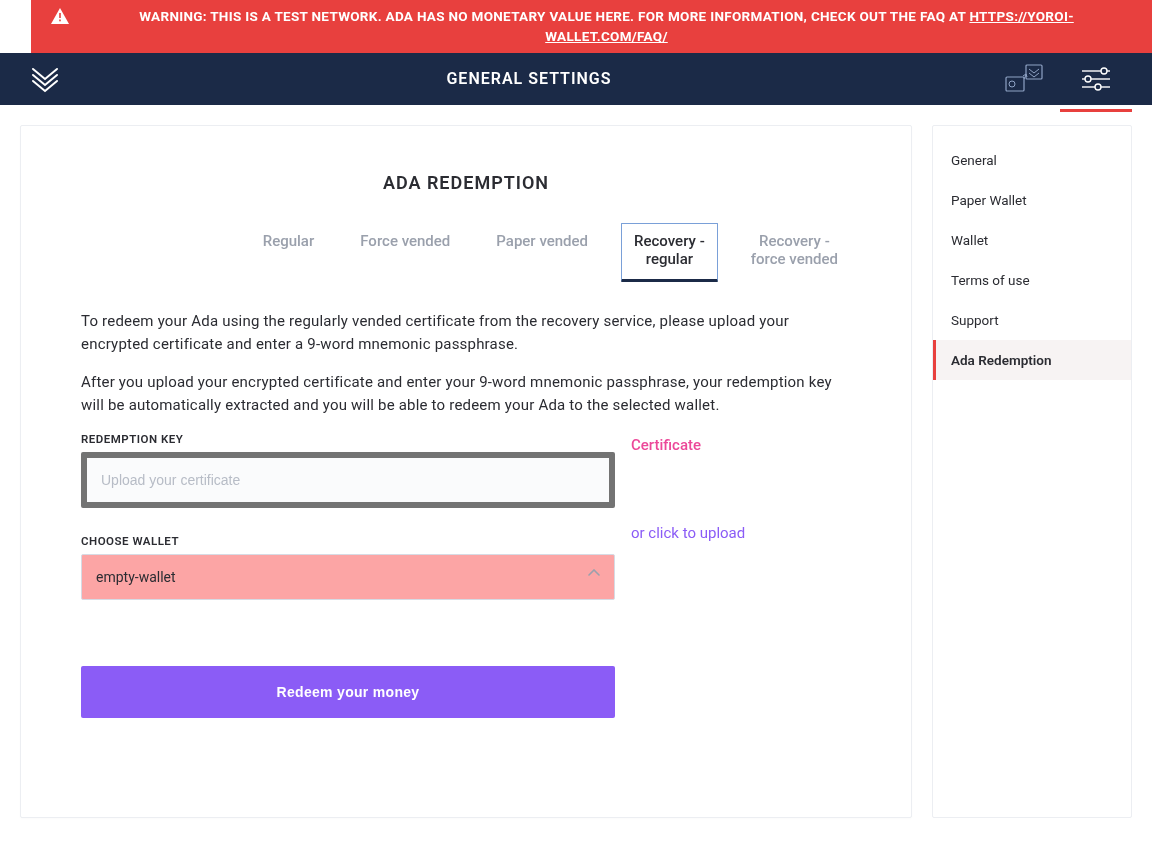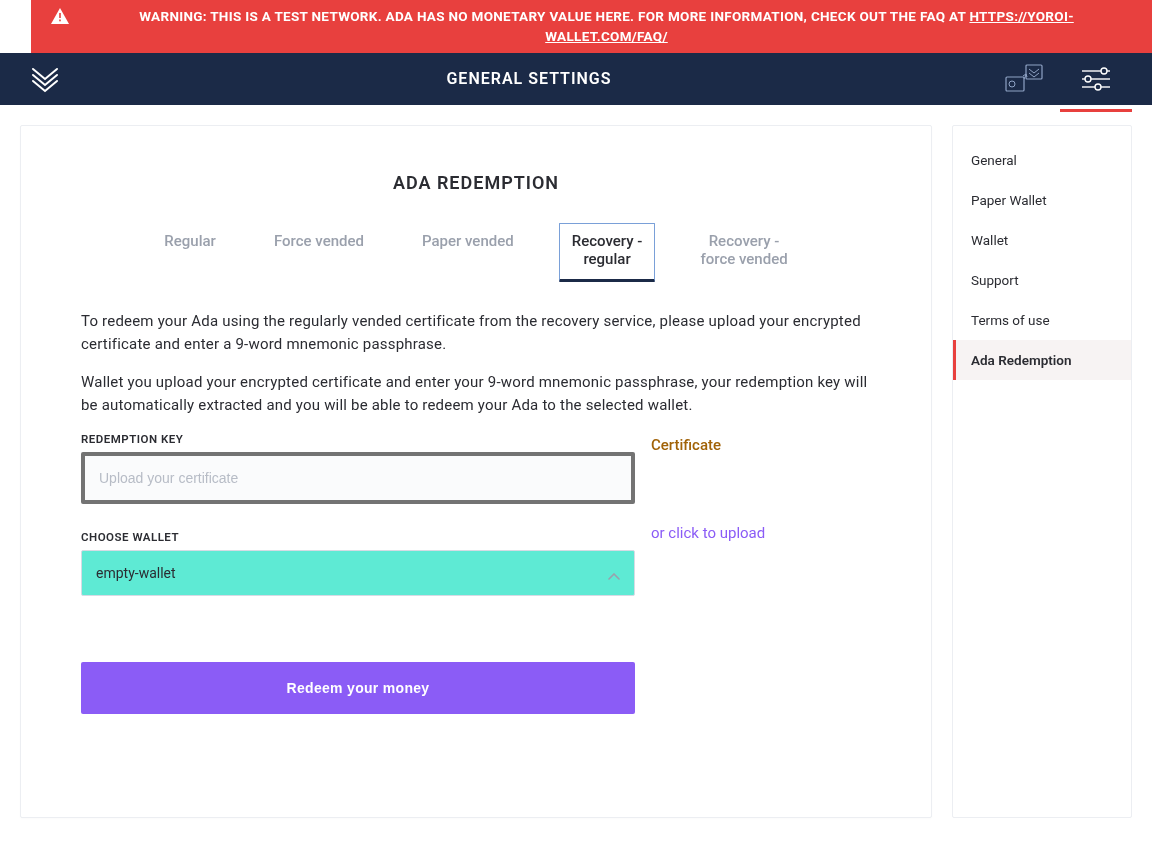--- a/index.html
+++ b/index.html
@@ -72,22 +72,22 @@
 }
 .main-card h1 {
   text-align: center;
   font-size: 18px;
   font-weight: 600;
   letter-spacing: 1px;
   margin-bottom: 30px;
 }
 .tabs {
   display: flex;
-  justify-content: center;
-  gap: 32px;
+  justify-content: flex-end;
+  gap: 20px;
   margin-bottom: 28px;
 }
 .tab {
   color: #9aa0ac;
   font-size: 15px;
   font-weight: 500;
   text-align: center;
   padding: 8px 12px;
   cursor: pointer;
   line-height: 1.25;
@@ -116,70 +116,70 @@
 .form-left { flex: 1; }
 .form-right {
   width: 220px;
   display: flex;
   flex-direction: column;
   align-items: flex-start;
   padding-top: 4px;
 }
 .cert-title {
   font-size: 15px;
-  color: #a16207;
+  color: #ec4899;
   font-weight: 500;
   margin-bottom: 70px;
 }
 .cert-sub {
   font-size: 15px;
   color: #8b5cf6;
 }
 .field-label {
   font-size: 11.5px;
   font-weight: 600;
   letter-spacing: 0.5px;
   color: #2b2c32;
   margin-bottom: 6px;
   display:block;
 }
 .text-input, .select-input {
   width: 100%;
-  border: 4px solid #737373;
+  border: 6px solid #737373;
   background: #fafbfc;
   border-radius: 2px;
   padding: 14px 14px;
   font-size: 14px;
   color: #2b2c32;
   outline: none;
 }
 .text-input::placeholder { color: #b7bcc6; }
 .select-input {
-  display: flex; align-items: flex-end; justify-content: space-between;
-  background: #5eead4;
+  display: flex; align-items: flex-start; justify-content: space-between;
+  background: #fca5a5;
   border: 1px solid #d6dbe4;
   cursor: pointer;
 }
 .select-val { color:#2b2c32; }
 .field-block { margin-bottom: 26px; }
 .redeem-btn {
   width: 100%;
   margin-top: 40px;
   background: #8b5cf6;
   color: #fff;
   border: none;
   padding: 18px;
   font-size: 14px;
   font-weight: 600;
   letter-spacing: 0.3px;
   border-radius: 2px;
   cursor: not-allowed;
 }
 .sidebar {
-  width: 180px;
+  width: 200px;
   background: #fff;
   border: 1px solid #eceef2;
   border-radius: 2px;
   padding: 14px 0;
   height: 100%;
 }
 .sidebar-item {
   padding: 12px 18px;
   font-size: 13.5px;
   color: #2b2c32;
@@ -252,21 +252,21 @@
       <div class="tab active">
           <span style="white-space:pre-line; display:block;">Recovery -<br>regular</span>
         </div>
       <div class="tab">
           <span style="white-space:pre-line; display:block;">Recovery -<br>force vended</span>
         </div>
     </div>
 
     <p class="explain">To redeem your Ada using the regularly vended certificate from the recovery service, please upload your encrypted certificate and enter a 9-word mnemonic passphrase.</p>
     <p class="explain">
-      <span>Wallet you upload your </span><b>encrypted certificate</b><span> and enter your </span><b>9-word mnemonic passphrase</b><span>, your redemption key will be automatically extracted and you will be able to redeem your Ada to the selected wallet.</span>
+      <span>After you upload your </span><b>encrypted certificate</b><span> and enter your </span><b>9-word mnemonic passphrase</b><span>, your redemption key will be automatically extracted and you will be able to redeem your Ada to the selected wallet.</span>
     </p>
 
     <div class="form-row">
       <div class="form-left">
         <div class="field-block">
           <label class="field-label">REDEMPTION KEY</label>
           <input class="text-input" type="text" placeholder="Upload your certificate" style="">
         </div>
         <div class="field-block">
           <label class="field-label">CHOOSE WALLET</label>
@@ -287,17 +287,17 @@
         <div class="cert-title">Certificate</div>
         <div class="cert-sub">or click to upload</div>
       </div>
     </div>
   </div>
 
   <div class="sidebar">
     <div class="sidebar-item">General</div>
     <div class="sidebar-item">Paper Wallet</div>
     <div class="sidebar-item">Wallet</div>
+    <div class="sidebar-item">Terms of use</div>
     <div class="sidebar-item">Support</div>
-    <div class="sidebar-item">Terms of use</div>
     <div class="sidebar-item active">Ada Redemption</div>
   </div>
 </div>
 
 </body></html>

